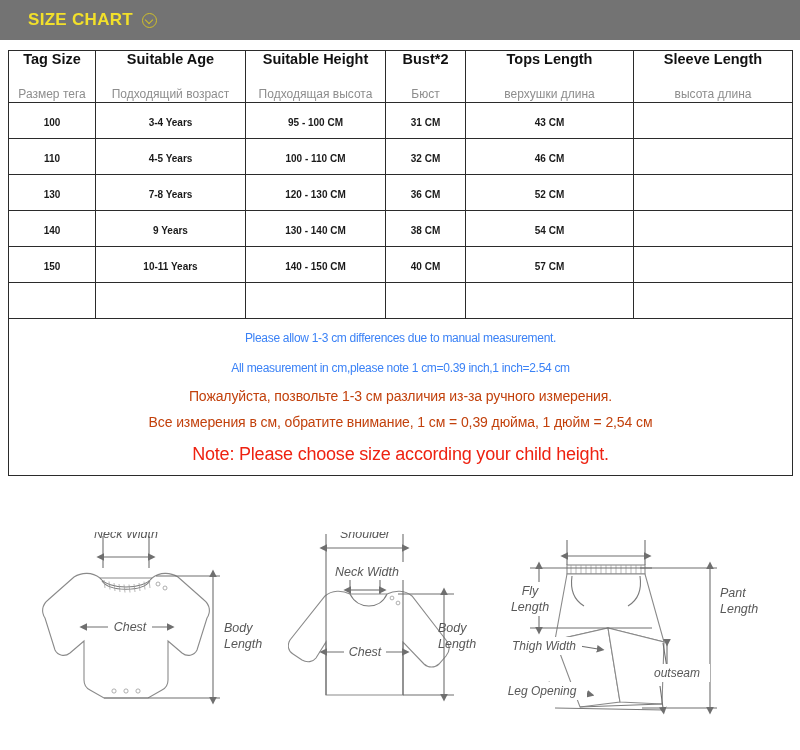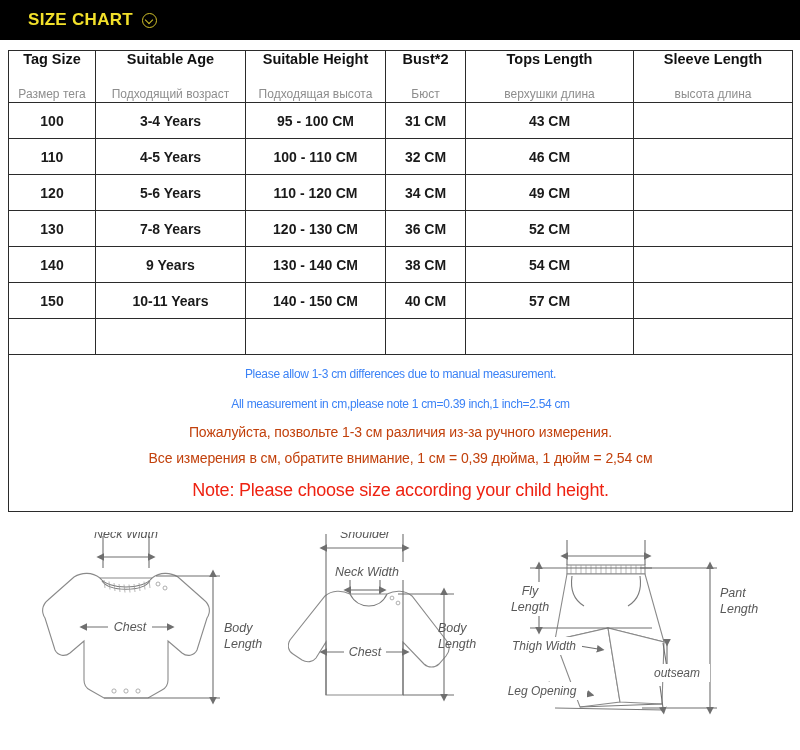--- a/index.html
+++ b/index.html
@@ -14,21 +14,21 @@
     overflow: hidden;
     position: relative;
   }
 
   
   .header-bar {
     position: absolute;
     left: 0; top: 0;
     width: 800px;
     height: 40px;
-    background: #000000;
+    background: #737373;
     display: flex;
     align-items: center;
   }
   .header-title {
     margin-left: 28px;
     color: #f2e02a;
     font-size: 17px;
     font-weight: bold;
     letter-spacing: 0.3px;
     font-family: "Liberation Sans", sans-serif;
@@ -87,21 +87,21 @@
   .head-ru {
     font-size: 12px;
     color: #8d8d8d;
     line-height: 16px;
     margin-top: 18px;
     white-space: nowrap;
   }
 
   .data-row td { height: 35px; }
   .cell-val {
-    font-size: 14px;
+    font-size: 10px;
     font-weight: bold;
     color: #1a1a1a;
   }
   .empty-row td { height: 35px; }
 
   
   .note-cell {
     height: 156px;
     padding: 10px 6px 8px 6px;
   }
@@ -202,28 +202,20 @@
       <td><span class="cell-val">31 CM</span></td>
       <td><span class="cell-val">43 CM</span></td>
       <td><span class="cell-val"></span></td>
     </tr>
     <tr class="data-row">
       <td><span class="cell-val">110</span></td>
       <td><span class="cell-val">4-5 Years</span></td>
       <td><span class="cell-val">100 - 110 CM</span></td>
       <td><span class="cell-val">32 CM</span></td>
       <td><span class="cell-val">46 CM</span></td>
-      <td><span class="cell-val"></span></td>
-    </tr>
-    <tr class="data-row">
-      <td><span class="cell-val">120</span></td>
-      <td><span class="cell-val">5-6 Years</span></td>
-      <td><span class="cell-val">110 - 120 CM</span></td>
-      <td><span class="cell-val">34 CM</span></td>
-      <td><span class="cell-val">49 CM</span></td>
       <td><span class="cell-val"></span></td>
     </tr>
     <tr class="data-row">
       <td><span class="cell-val">130</span></td>
       <td><span class="cell-val">7-8 Years</span></td>
       <td><span class="cell-val">120 - 130 CM</span></td>
       <td><span class="cell-val">36 CM</span></td>
       <td><span class="cell-val">52 CM</span></td>
       <td><span class="cell-val"></span></td>
     </tr>

